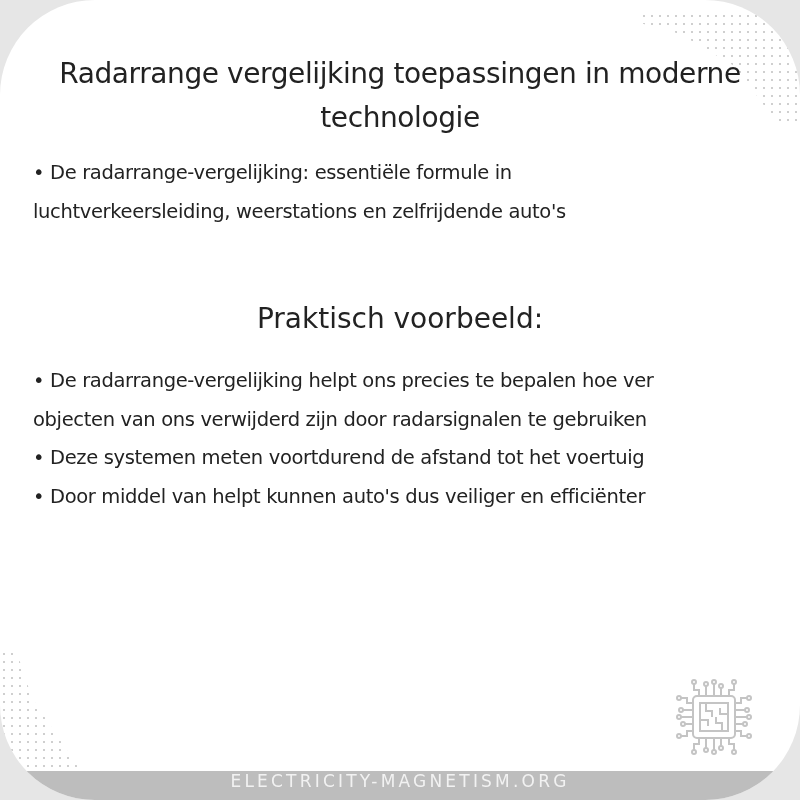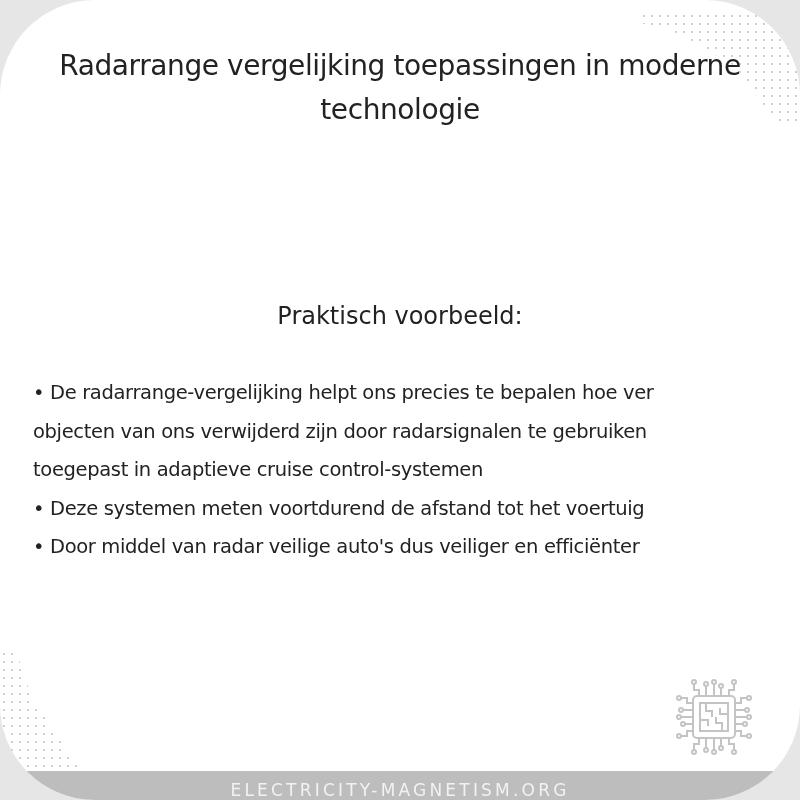--- a/index.html
+++ b/index.html
@@ -1,50 +1,51 @@
 <!DOCTYPE html>
 <html><head>
 <meta charset="utf-8">
 <style>
   html, body { margin:0; padding:0; }
   body { width:800px; height:800px; background:#e6e6e6; position:relative; overflow:hidden; font-family:"Liberation Sans","DejaVu Sans",sans-serif; }
   .card { position:absolute; left:0; top:0; width:800px; height:800px; background:#ffffff; border-radius:95px 95px 95px 95px; overflow:hidden; }
-  .footer { position:absolute; left:0; top:771px; width:800px; height:29px; background:#bdbdbd; display:flex; align-items:flex-end; justify-content:center; }
+  .footer { position:absolute; left:0; top:771px; width:800px; height:29px; background:#bdbdbd; display:flex; align-items:flex-start; justify-content:center; }
   .footer span { color:#f2f2f2; font-size:17px; letter-spacing:3.2px; font-family:"DejaVu Sans",sans-serif; }
   .dots { position:absolute; background-image: radial-gradient(#cfcfcf 1.1px, transparent 1.4px); background-size:8px 8px; }
   .dots-tr { right:0; top:12px; width:160px; height:110px; clip-path: polygon(0 0,100% 0,100% 100%,85% 100%, 60% 50%, 25% 20%, 0 10%); }
   .dots-bl { left:0; top:650px; width:80px; height:120px; clip-path: polygon(0 0,20% 0,40% 40%,70% 70%,100% 100%,0 100%); }
-  .title { position:absolute; left:40px; top:44px; width:720px; text-align:center; font-size:28px; line-height:44px; color:#222; font-family:"DejaVu Sans",sans-serif; letter-spacing:-0.4px; }
+  .title { position:absolute; left:40px; top:52px; width:720px; text-align:center; font-size:28px; line-height:44px; color:#222; font-family:"DejaVu Sans",sans-serif; letter-spacing:-0.4px; }
   .para { position:absolute; left:33px; width:740px; font-size:19.5px; line-height:38.5px; color:#222; font-family:"DejaVu Sans",sans-serif; letter-spacing:-0.35px; }
   .p1 { top:154px; }
-  .subtitle { position:absolute; left:40px; top:302px; width:720px; text-align:center; font-size:24px; color:#222; font-family:"DejaVu Sans",sans-serif; }
-  .p2 { top:374px; }
+  .subtitle { position:absolute; left:40px; top:302px; width:720px; text-align:center; font-size:28px; color:#222; font-family:"DejaVu Sans",sans-serif; }
+  .p2 { top:362px; }
   .line { display:block; white-space:nowrap; }
   .chip { position:absolute; left:673px; top:676px; width:82px; height:82px; }
 </style>
 </head>
 <body>
 
 <div class="card">
   <div class="dots dots-tr"></div>
   <div class="dots dots-bl"></div>
 
   <div class="title">Radarrange vergelijking toepassingen in moderne technologie</div>
 
   <div class="para p1">
+    <span class="line">• De radarrange-vergelijking: essentiële formule in</span>
+    <span class="line">luchtverkeersleiding, weerstations en zelfrijdende auto's</span>
   </div>
 
   <div class="subtitle">Praktisch voorbeeld:</div>
 
   <div class="para p2">
     <span class="line">• De radarrange-vergelijking helpt ons precies te bepalen hoe ver</span>
     <span class="line">objecten van ons verwijderd zijn door radarsignalen te gebruiken</span>
-    <span class="line">toegepast in adaptieve cruise control-systemen</span>
     <span class="line">• Deze systemen meten voortdurend de afstand tot het voertuig</span>
-    <span class="line">• Door middel van radar veilige auto's dus veiliger en efficiënter</span>
+    <span class="line">• Door middel van helpt kunnen auto's dus veiliger en efficiënter</span>
   </div>
 
   <svg class="chip" viewBox="0 0 82 82" fill="none" stroke="#c4c4c4" stroke-width="2">
     <rect x="20" y="20" width="42" height="42" rx="4"></rect>
     <rect x="27" y="27" width="28" height="28"></rect>
     <path d="M33 27 v8 h6 v6 M49 55 v-8 h-6 v-6 M27 44 h8 v6 M55 38 h-8 v-6"></path>
     <path d="M26 20 v-6 h-5 v-6 M33 20 v-10 M41 20 v-12 M48 20 v-8 M56 20 v-6 h5 v-6"></path>
     <circle cx="21" cy="6" r="2"></circle>
       <circle cx="33" cy="8" r="2"></circle>
       <circle cx="41" cy="6" r="2"></circle>

